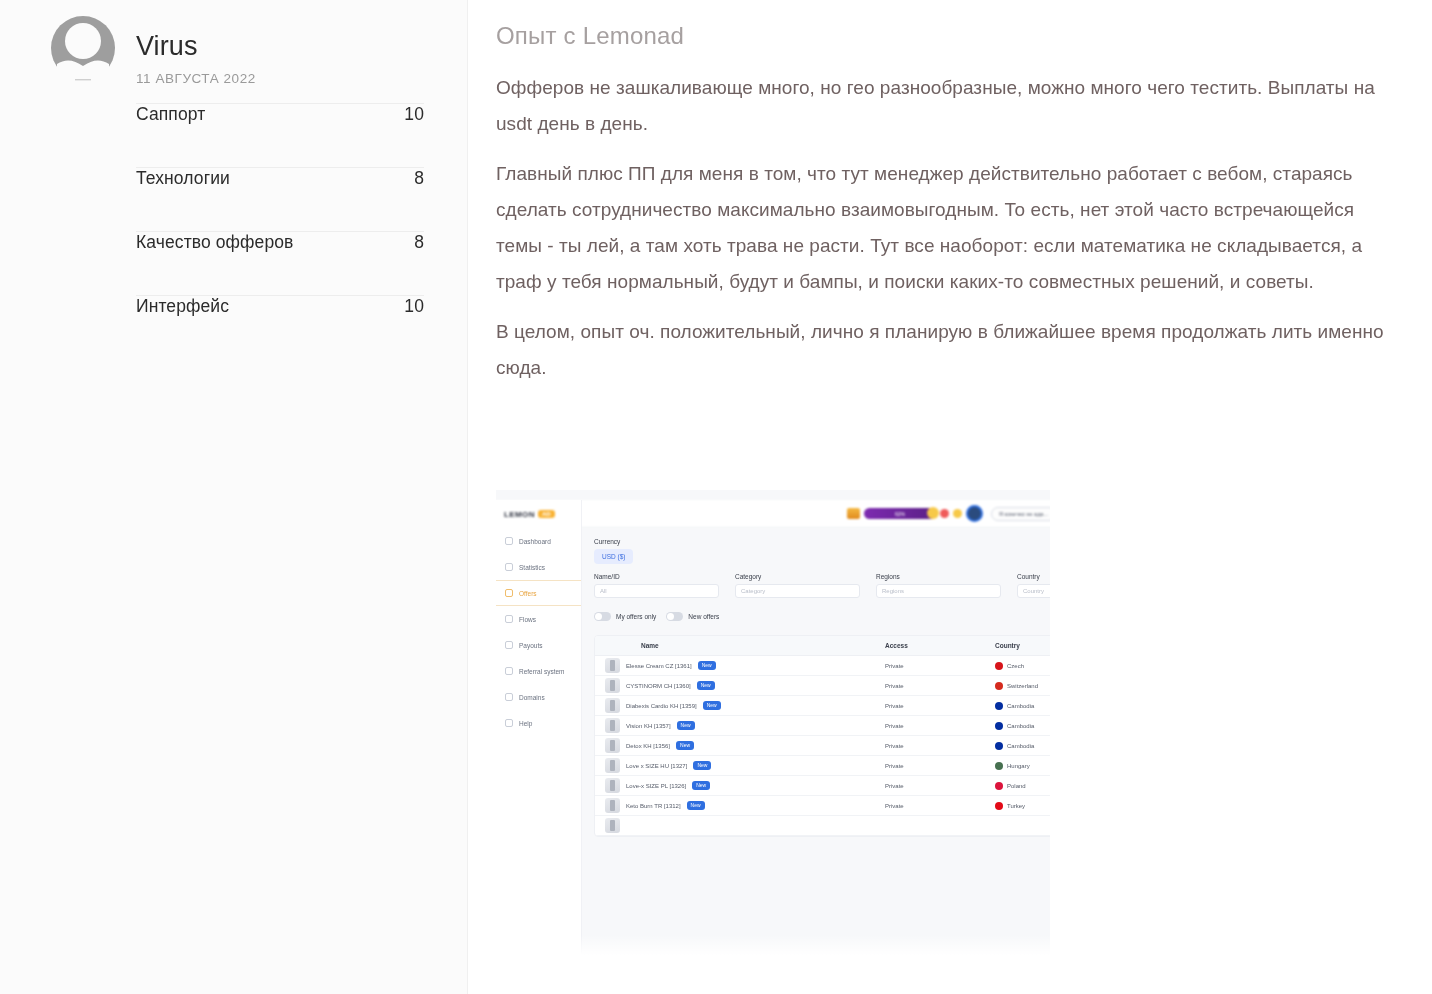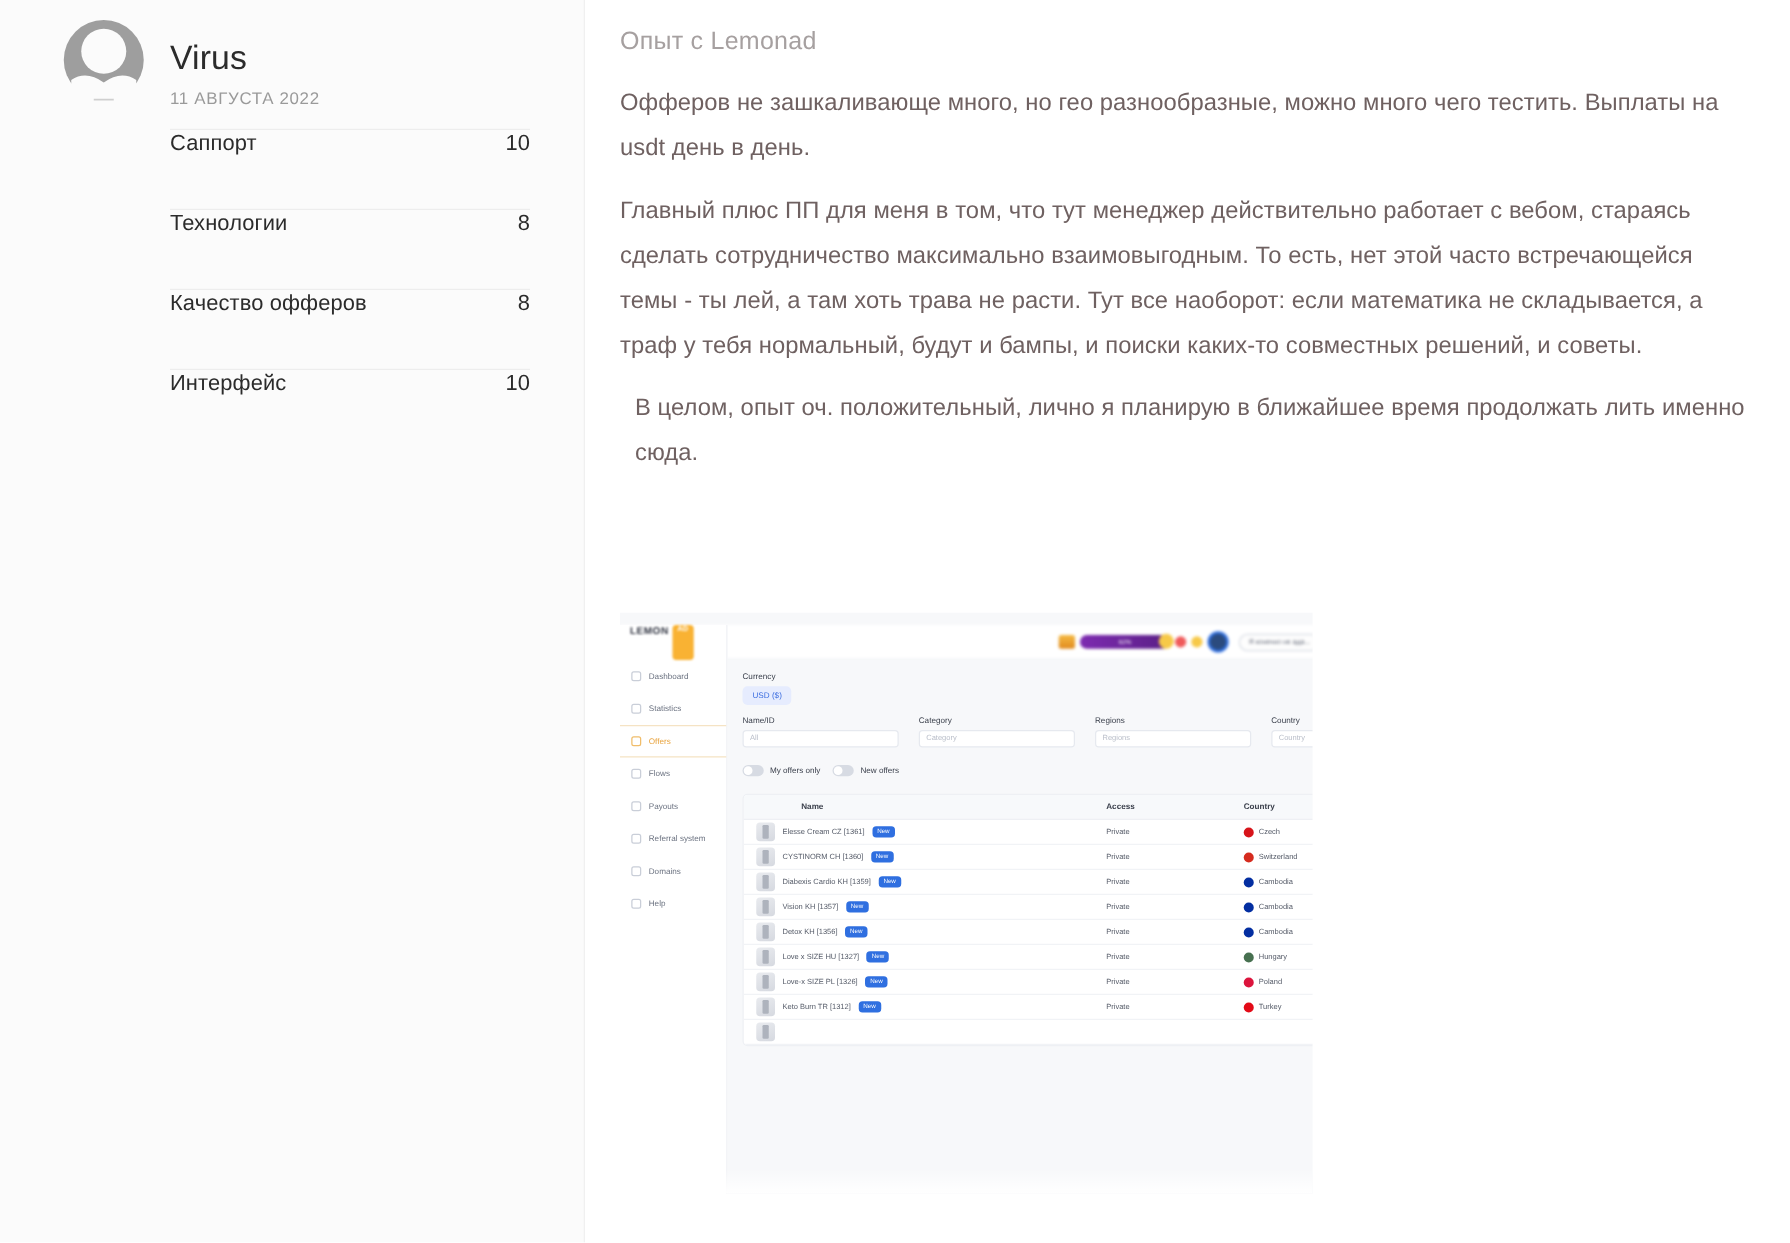--- a/index.html
+++ b/index.html
@@ -47,30 +47,30 @@
   .rating-value { letter-spacing: .1px; }
 
   
   .review-main {
     flex: 1 1 auto; height: 994px;
     background: #ffffff;
     padding: 22px 0 0 28px;
     position: relative;
   }
   .review-title {
-    font-size: 20px; color: #a6a0a0; font-weight: 400;
+    font-size: 24px; color: #a6a0a0; font-weight: 400;
     letter-spacing: .2px; margin-bottom: 20px;
   }
   .review-body { width: 905px; }
   .review-body p {
     font-size: 19px; line-height: 36px;
     color: #6f6161; letter-spacing: .05px;
     margin-bottom: 14px;
   }
-  .review-body p:last-child { margin-bottom: 0; margin-left: 12px; }
+  .review-body p:last-child { margin-bottom: 0; }
 
   
   .attachment {
     position: absolute;
     left: 28px; top: 490px;
     width: 554px; height: 465px;
     overflow: hidden;
     background: #ffffff;
   }
   .shot {
@@ -123,21 +123,21 @@
     font-size: 5.5px; color: #5a6070; white-space: nowrap;
   }
 
   .shot-sidebar {
     position: absolute; left: 0; top: 10px;
     width: 86px; height: 460px;
     background: #ffffff;
     border-right: 1px solid #f0f1f5;
   }
   .shot-logo {
-    height: 28px; display: flex; 
+    height: 28px; display: flex; align-items: center;
     padding-left: 8px; gap: 3px;
     filter: blur(0.9px);
   }
   .logo-text { font-size: 8px; font-weight: 700; color: #2f3340; letter-spacing: .4px;}
   .logo-badge {
     background: #f9b233; color: #fff; font-size: 6px; font-weight: 700;
     padding: 1px 4px; border-radius: 3px;
   }
   .nav-item {
     display: flex; align-items: center; gap: 6px;

